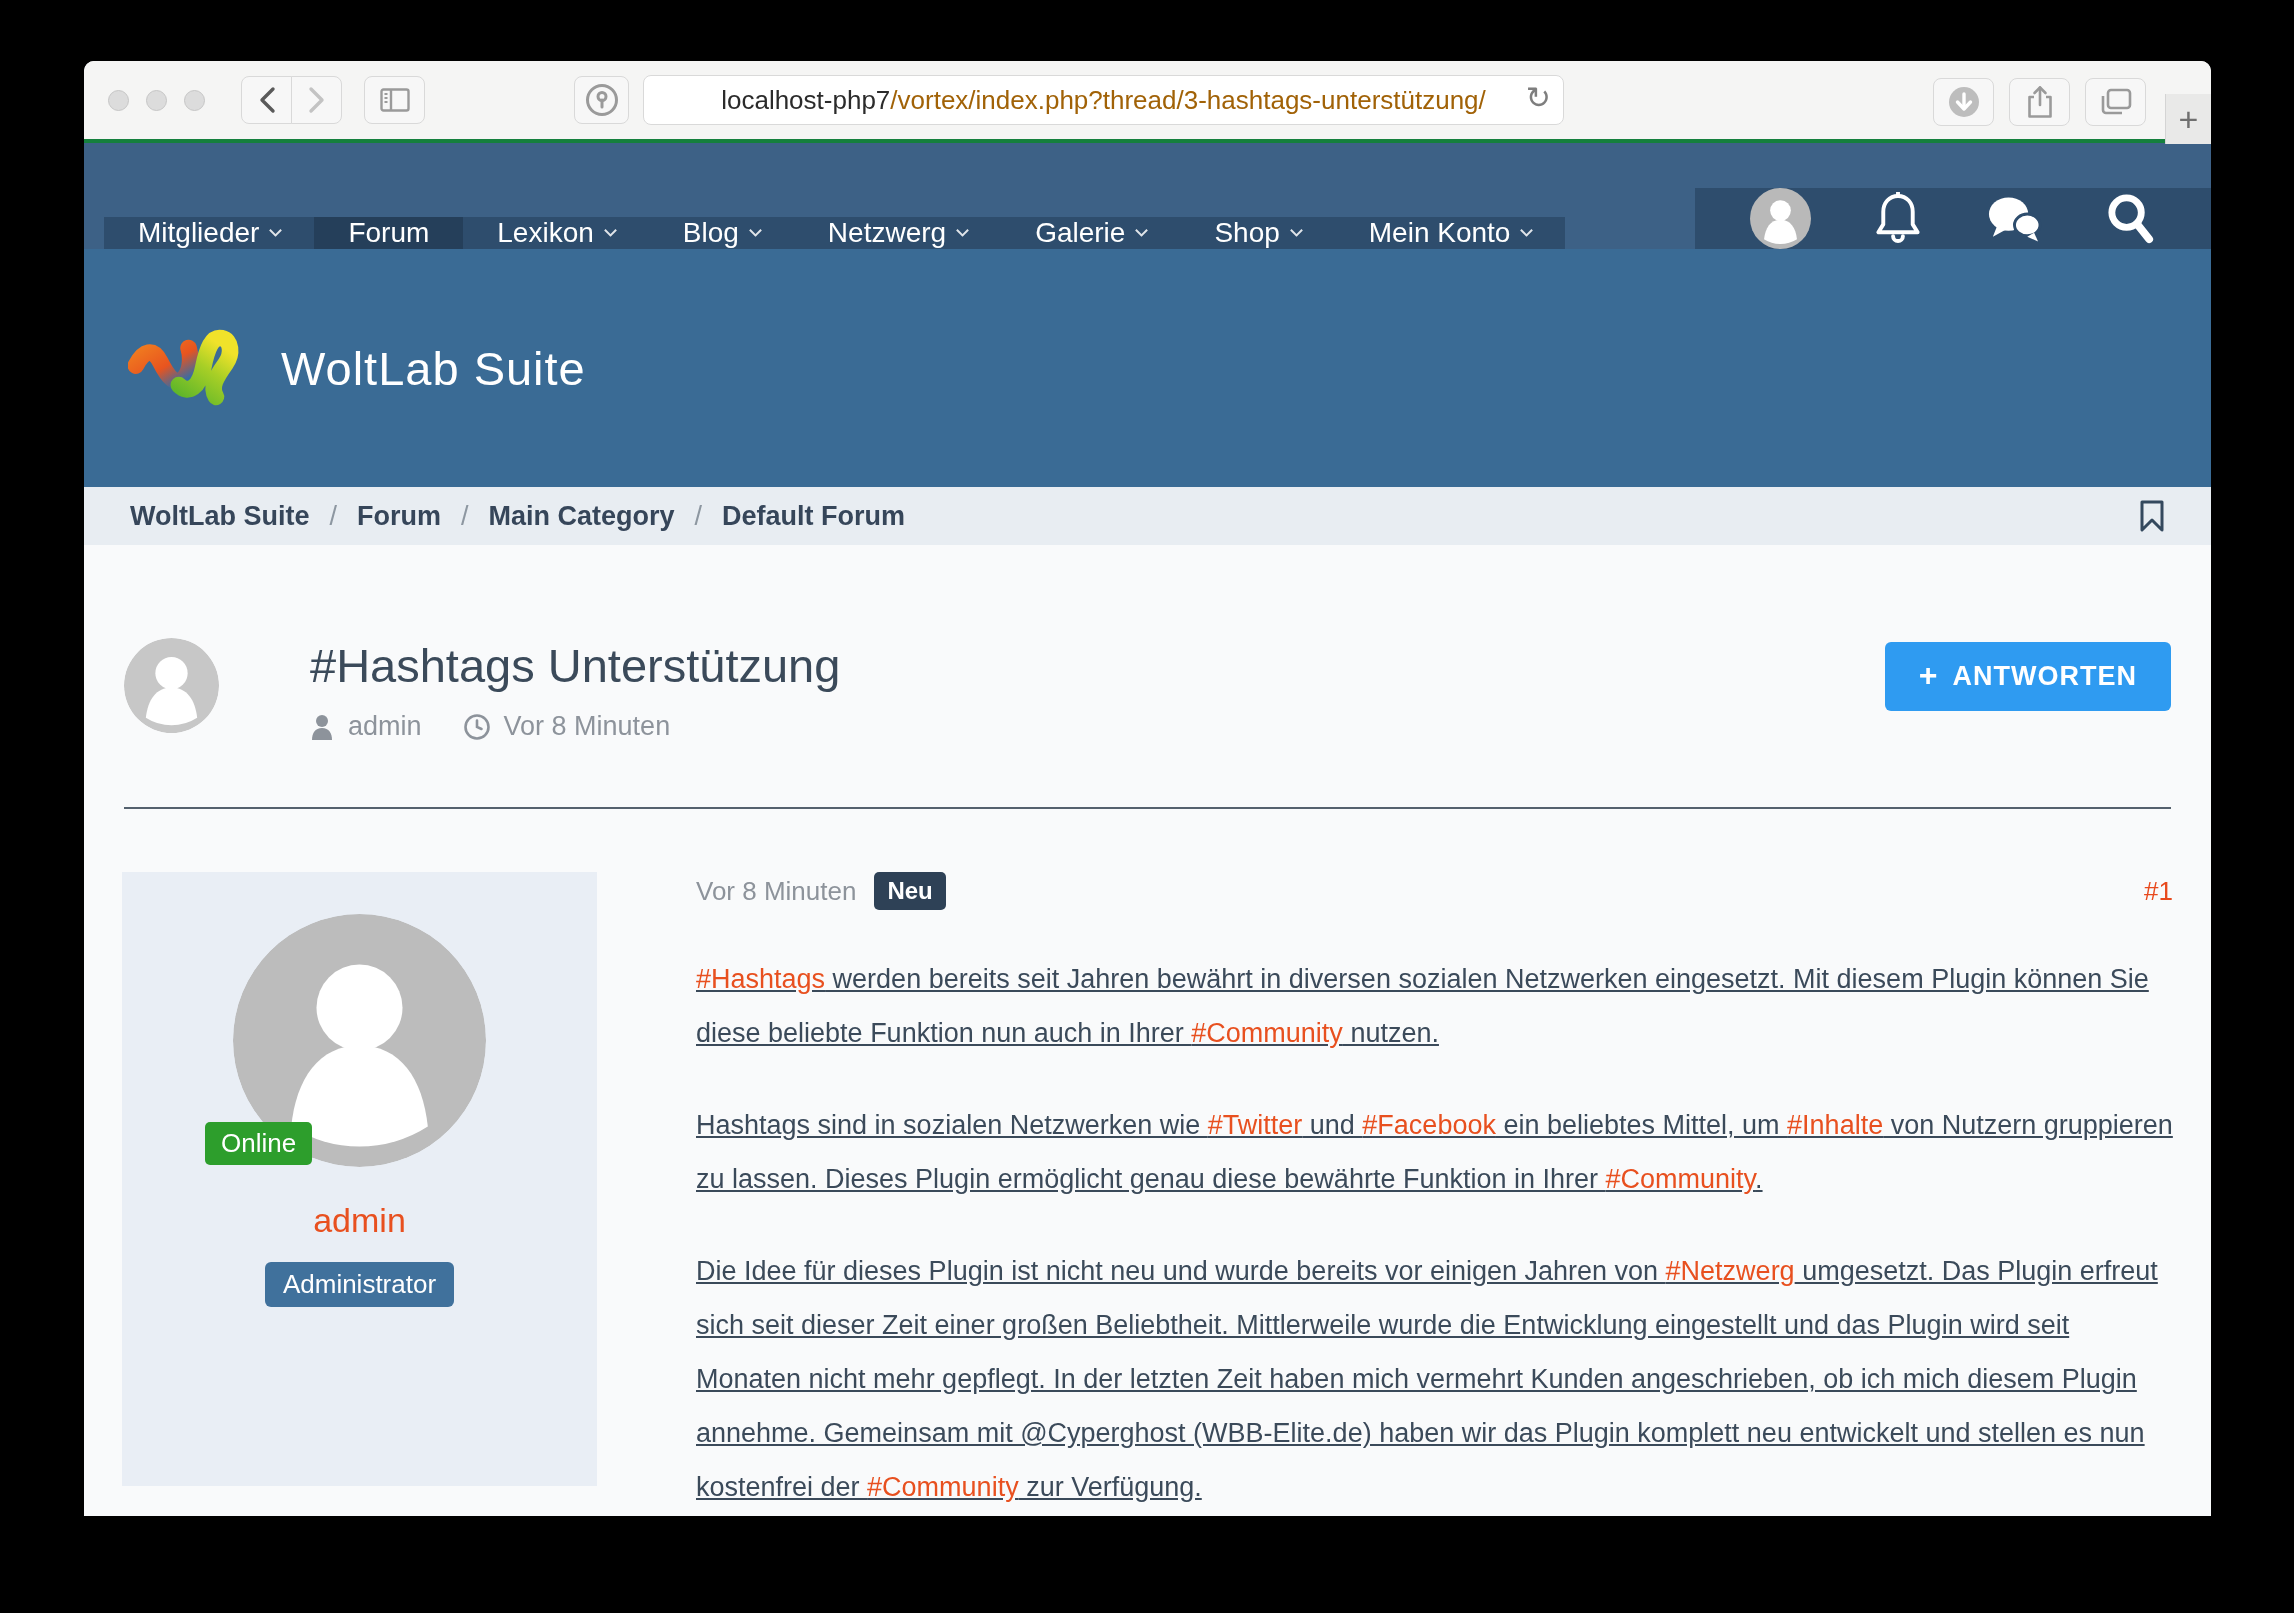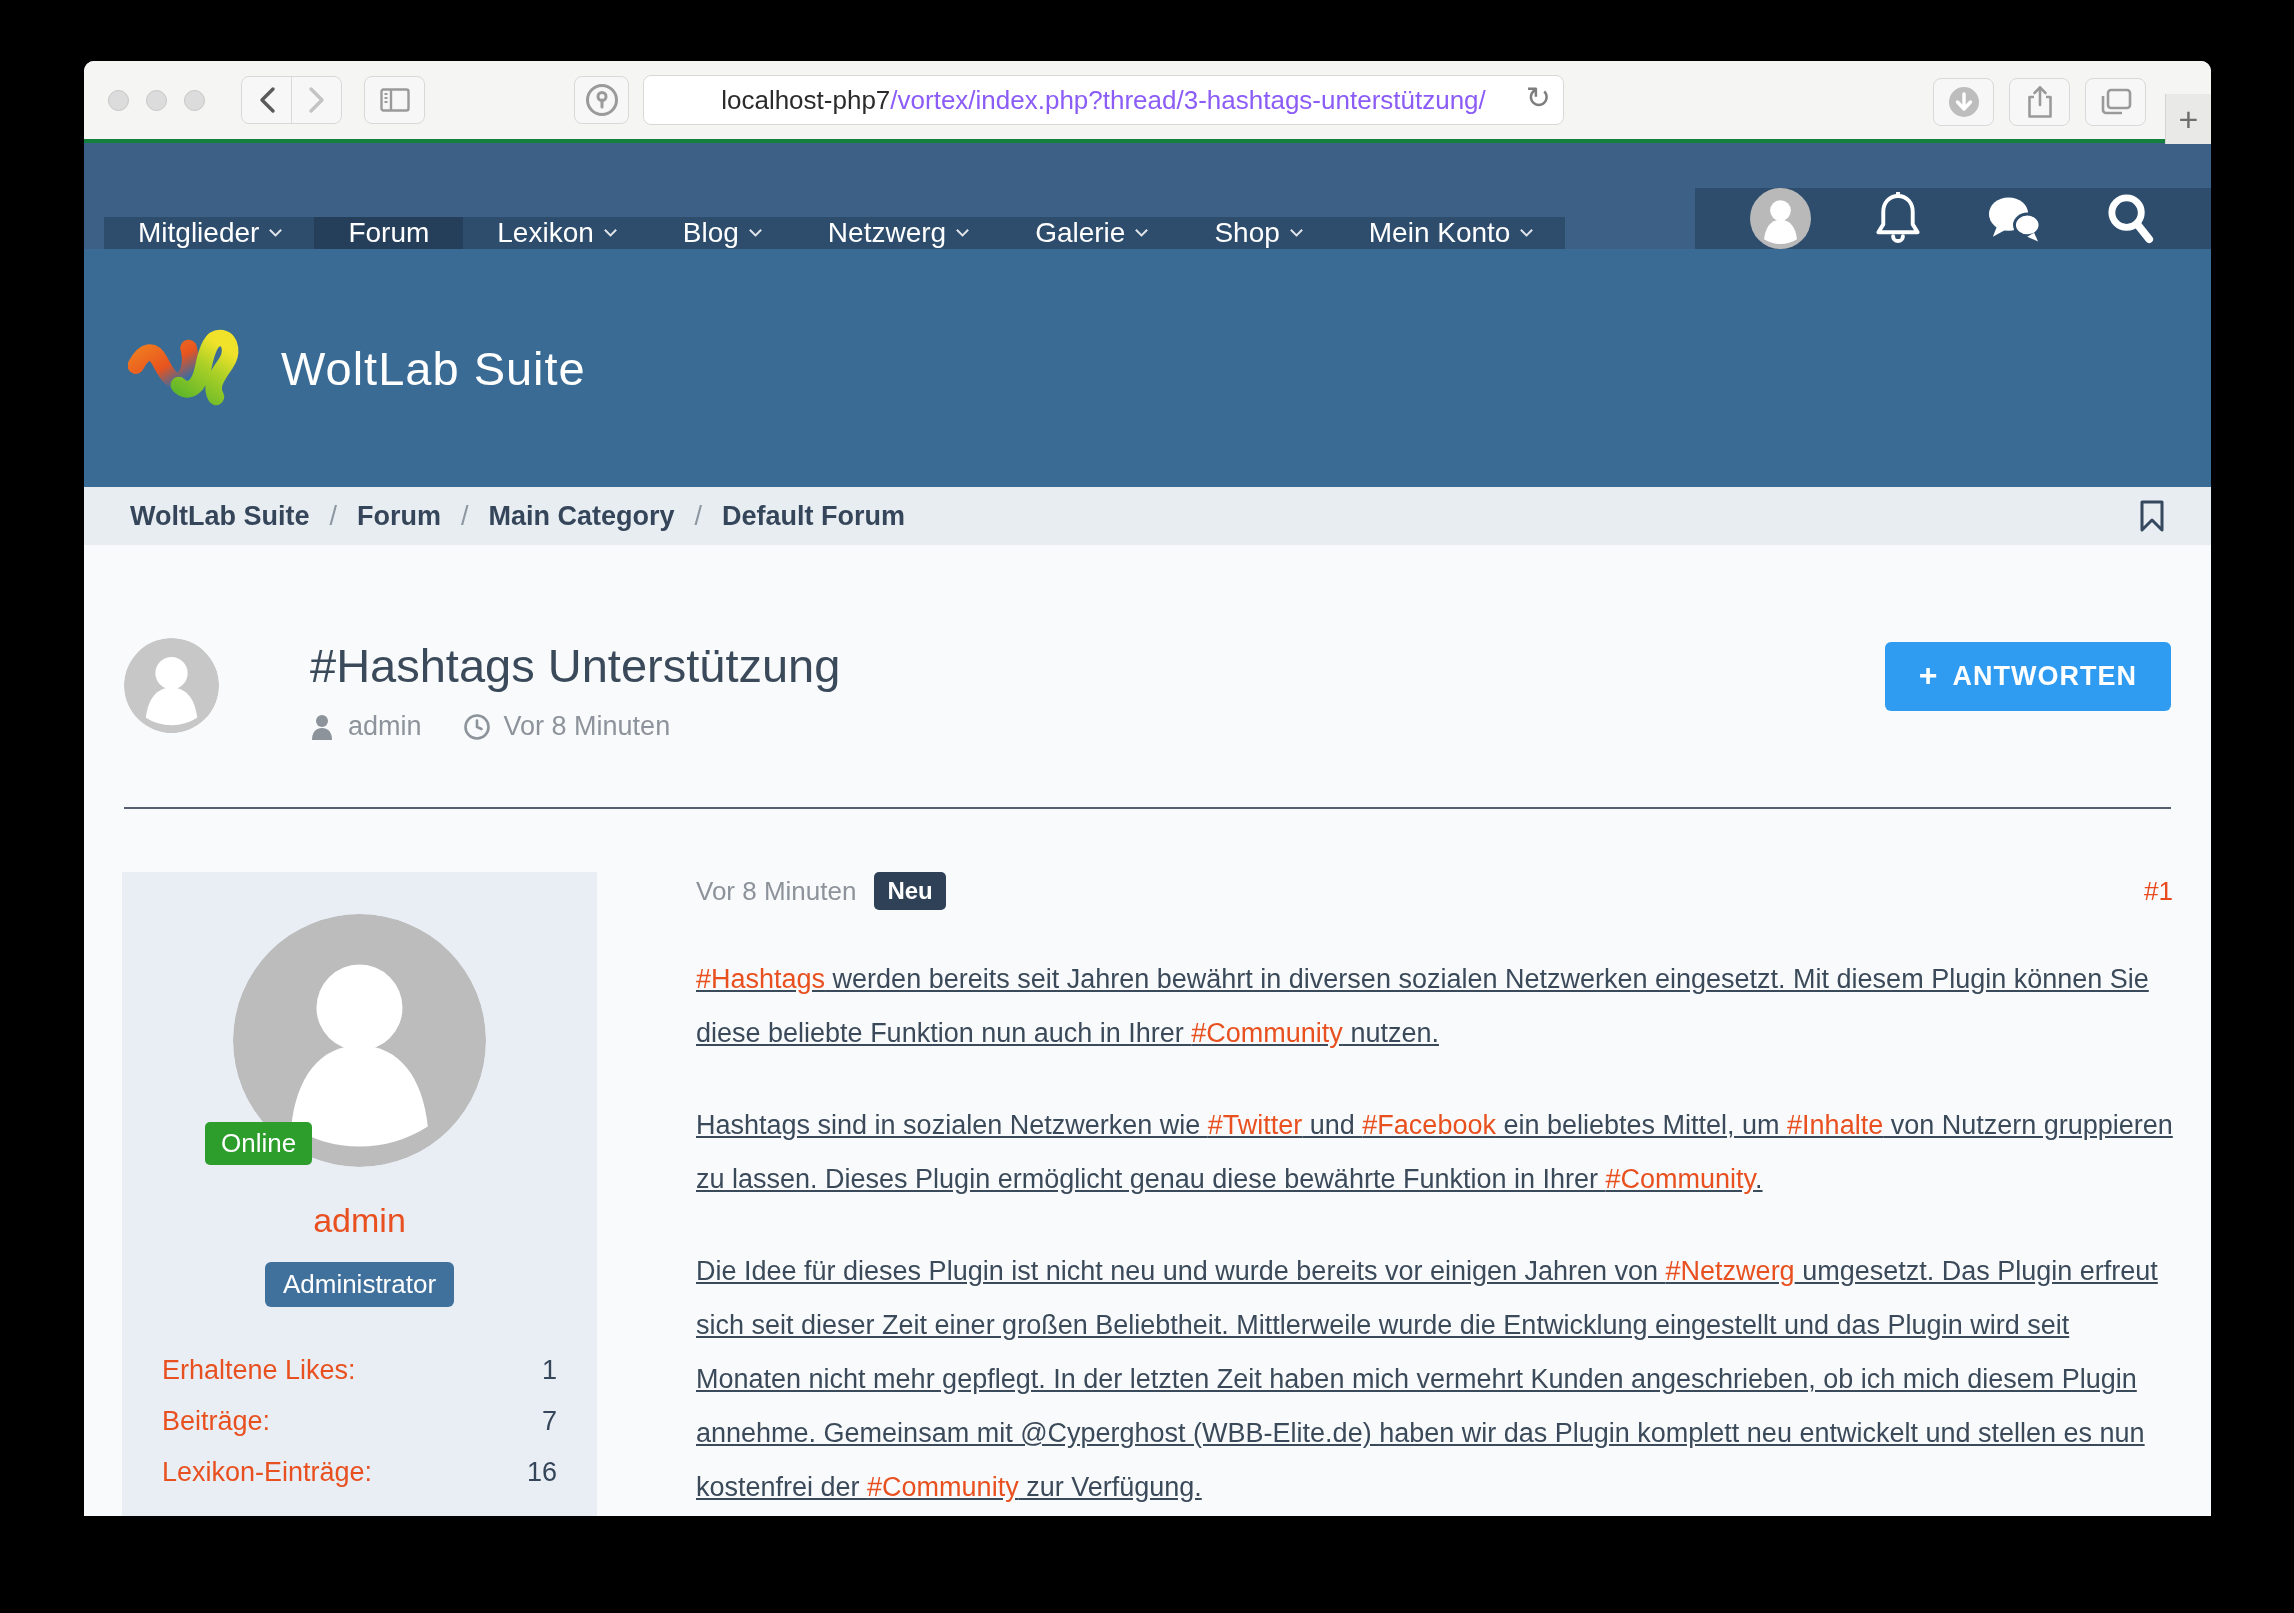--- a/index.html
+++ b/index.html
@@ -20,21 +20,21 @@
             display:flex; align-items:center; justify-content:center; color:#8c8c8c; }
   .tb-group .tb-btn:first-child { border-radius:8px 0 0 8px; }
   .tb-group .tb-btn:last-child { border-radius:0 8px 8px 0; margin-left:-1px; }
   .tb-btn.single { width:61px; border-radius:8px; }
   .spacer { flex:0 0 149px; }
   .pw-btn { width:55px; height:48px; border:1px solid #d9d9d9; background:#f7f7f7; border-radius:8px;
             display:flex; align-items:center; justify-content:center; margin-right:14px; }
   .url-field { width:921px; height:50px; background:#fff; border:1px solid #d9d9d9; border-radius:8px;
                display:flex; align-items:center; justify-content:center; font-size:26px; position:relative; }
   .url-host { color:#2b2b2b; }
-  .url-path { color:#8b5cf6; }
+  .url-path { color:#a16207; }
   .reload { position:absolute; right:12px; top:4px; font-size:30px; color:#7e7e7e; }
   .right-btns { position:absolute; right:65px; top:17px; display:flex; gap:15px; }
   .newtab-strip { position:absolute; right:0; top:33px; width:46px; height:50px; background:#e9e9e8;
                   border-left:1px solid #d4d4d4; display:flex; align-items:center; justify-content:center;
                   font-size:34px; color:#6f6f6f; }
 
   
   .topnav { height:106px; background:#3d6186; display:flex; align-items:flex-end; }
   .nav-items { display:flex; margin-left:20px; background:#2e4d6d; }
   .nav-item { display:flex; align-items:center; padding:0 34px; color:#fff; font-size:28px; cursor:pointer; }
@@ -311,34 +311,20 @@
               <svg width="253" height="253" viewBox="0 0 100 100">
                 <circle cx="50" cy="50" r="50" fill="#bcbcbc"></circle>
                 <circle cx="50" cy="37" r="17" fill="#fff"></circle>
                 <path d="M50 52 c-16 0 -25 13 -27 32 a50 50 0 0 0 54 0 c-2 -19 -11 -32 -27 -32 Z" fill="#fff"></path>
               </svg>
             </div>
             <span class="online-badge">Online</span>
           </div>
           <div class="card-username">admin</div>
           <span class="rank-badge">Administrator</span>
-          <div class="stats" id="stats-list">
-              <div class="stat-row">
-                <span class="stat-label">Erhaltene Likes:</span>
-                <span class="stat-value">1</span>
-              </div>
-              <div class="stat-row">
-                <span class="stat-label">Beiträge:</span>
-                <span class="stat-value">7</span>
-              </div>
-              <div class="stat-row">
-                <span class="stat-label">Lexikon-Einträge:</span>
-                <span class="stat-value">16</span>
-              </div>
-            </div>
         </aside>
 
         <div class="post-body">
           <div class="post-meta">
             <span>Vor 8 Minuten</span>
             <span class="new-badge">Neu</span>
             <span class="post-number">#1</span>
           </div>
           <div class="post-content" id="post-content">
               <p><span class="hashtag">#Hashtags</span><span> werden bereits seit Jahren bewährt in diversen sozialen Netzwerken eingesetzt. Mit diesem Plugin können Sie diese beliebte Funktion nun auch in Ihrer </span><span class="hashtag">#Community</span><span> nutzen.</span></p>

